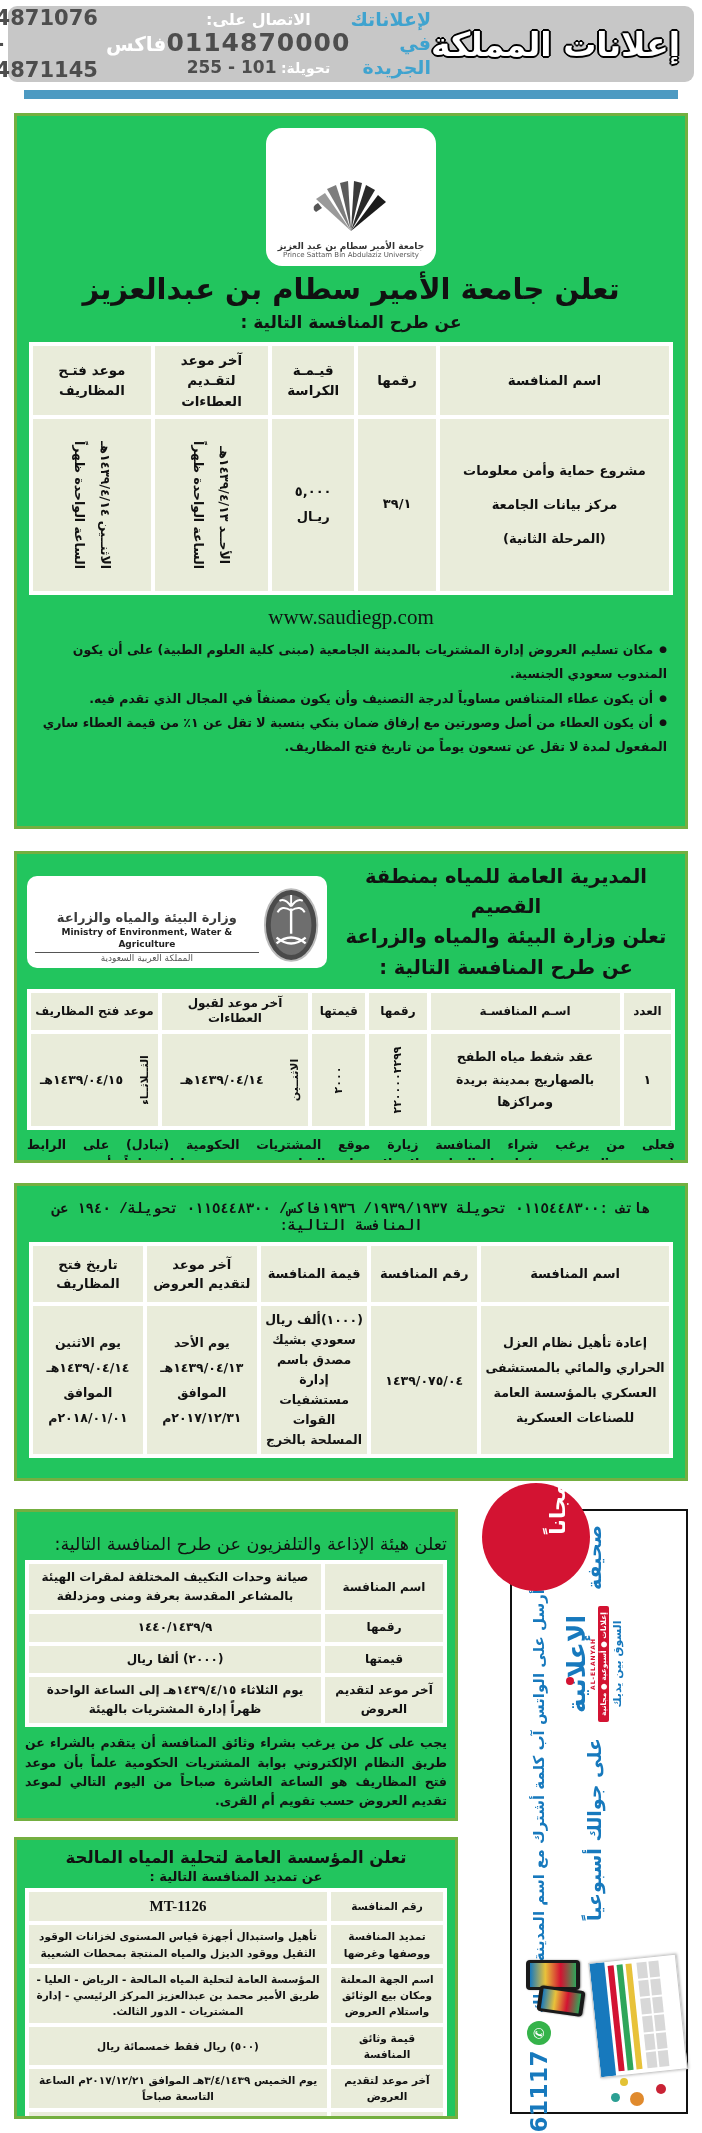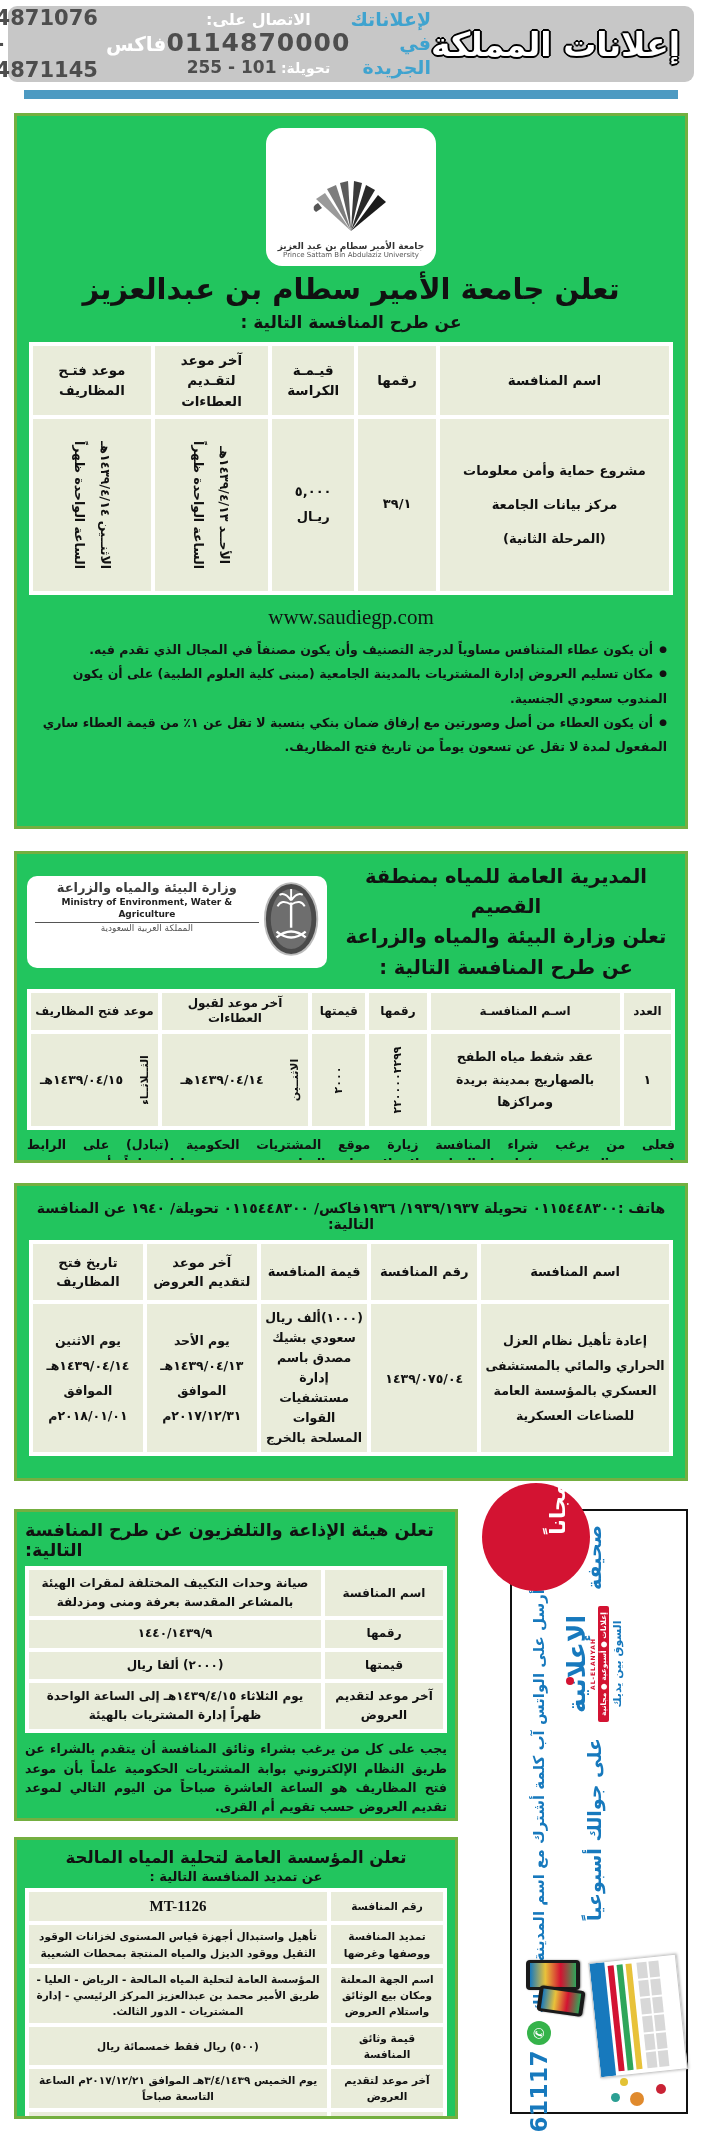--- a/index.html
+++ b/index.html
@@ -71,21 +71,21 @@
   .bullets { margin-top:8px; padding:0 6px; }
   .bullet { font-size:12.5px; font-weight:bold; line-height:1.95; text-align:right; }
   .bullet .dot { font-size:9px; margin-left:6px; vertical-align:2px; }
 
   
   .box2 { margin:22px 14px 0; height:312px; padding:8px 10px; }
   .m-head { display:flex; align-items:center; gap:10px; }
   .m-title { flex:1; text-align:center; font-size:19.5px; font-weight:bold; line-height:1.55; }
   .m-logo {
     width:300px; height:92px; background:#ffffff; border-radius:10px;
-    display:flex; align-items:flex-start; justify-content:center; gap:4px; padding:4px 8px;
+    display:flex; align-items:flex-end; justify-content:center; gap:4px; padding:4px 8px;
   }
   .m-logo .txt { text-align:center; line-height:1.3; }
   .m-logo .ar { font-size:13px; color:#3d3d3d; font-weight:bold; }
   .m-logo .en { font-size:9px; color:#222; font-weight:bold; border-bottom:1px solid #555; padding-bottom:1px; }
   .m-logo .cn { font-size:9px; color:#555; }
   .t2 { margin-top:6px; }
   .t2 th { font-size:12px; padding:3px; line-height:1.3; }
   .t2 td { height:92px; font-size:12.5px; line-height:1.8; }
   .vcell2 { position:relative; padding:0; }
   .vrotm90 {
@@ -93,32 +93,32 @@
     white-space:nowrap; font-size:11px; font-weight:bold;
   }
   .daterow { display:flex; align-items:stretch; height:92px; }
   .daterow .dword { position:relative; width:26px; }
   .daterow .ddate { flex:1; display:flex; align-items:center; justify-content:center; font-size:12.5px; font-weight:bold; }
   .m-footer { margin-top:6px; font-size:12.5px; font-weight:bold; line-height:1.5; text-align:justify; }
 
   
   .box3 { margin:20px 14px 0; height:298px; padding:8px 12px; }
   .box3 h1 { text-align:center; font-size:23px; font-weight:bold; margin-top:4px; }
-  .box3 .phone-line { text-align:center; font-size:14px; font-weight:bold; margin-top:6px; }
+  .box3 .phone-line { text-align:center; font-size:14px; font-weight:bold; margin-top:6px;font-family:Liberation Mono, monospace; }
   .t3 { margin-top:8px; }
   .t3 th { height:56px; font-size:13px; }
   .t3 td { height:138px; font-size:12.5px; line-height:2.0; }
 
   
   .bottom { margin:28px 14px 0; display:flex; justify-content:space-between; height:612px; }
   .bottom-left { width:444px; }
 
   
   .box4 { height:312px; padding:6px 8px; }
-  .box4 h1 { text-align:left; font-size:17.5px; font-weight:bold; margin:2px 0 6px; }
+  .box4 h1 { text-align:right; font-size:17.5px; font-weight:normal; margin:16px 0 6px; }
   .t4 td { font-size:12px; line-height:1.6; }
   .t4 .lblcell { width:118px; font-size:12px; }
   .box4 .b-footer { margin-top:6px; font-size:12.5px; font-weight:600; line-height:1.55; text-align:justify; font-family:"DejaVu Sans",sans-serif; }
 
   
   .box5 { margin-top:16px; height:282px; padding:6px 8px; }
   .box5 h1 { text-align:center; font-size:16.5px; font-weight:bold; margin-top:2px; }
   .box5 h2 { text-align:center; font-size:13px; font-weight:bold; margin:2px 0 4px; }
   .t5 td { font-size:10.5px; line-height:1.55; padding:3px; }
   .t5 .lblcell { width:112px; font-size:10.5px; }
@@ -244,22 +244,22 @@
           </div>
         </td>
       </tr>
       </tbody>
     </table>
 
     <div class="note">
       <a href="#" class="note-url ltr">www.saudiegp.com</a>
     </div>
     <div class="bullets">
+      <div class="bullet"><span class="dot">●</span><span>مكان تسليم العروض إدارة المشتريات بالمدينة الجامعية (مبنى كلية العلوم الطبية) على أن يكون المندوب سعودي الجنسية.</span></div>
       <div class="bullet"><span class="dot">●</span><span>أن يكون عطاء المتنافس مساوياً لدرجة التصنيف وأن يكون مصنفاً في المجال الذي تقدم فيه.</span></div>
-      <div class="bullet"><span class="dot">●</span><span>مكان تسليم العروض إدارة المشتريات بالمدينة الجامعية (مبنى كلية العلوم الطبية) على أن يكون المندوب سعودي الجنسية.</span></div>
       <div class="bullet"><span class="dot">●</span><span>أن يكون العطاء من أصل وصورتين مع إرفاق ضمان بنكي بنسبة لا تقل عن ١٪ من قيمة العطاء ساري المفعول لمدة لا تقل عن تسعون يوماً من تاريخ فتح المظاريف.</span></div>
     </div>
   </section>
 
   <section class="box box2">
     <div class="m-head">
       <div class="m-title">
         <div>المديرية العامة للمياه بمنطقة القصيم</div>
         <div>تعلن وزارة البيئة والمياه والزراعة</div>
         <div>عن طرح المنافسة التالية :</div>

